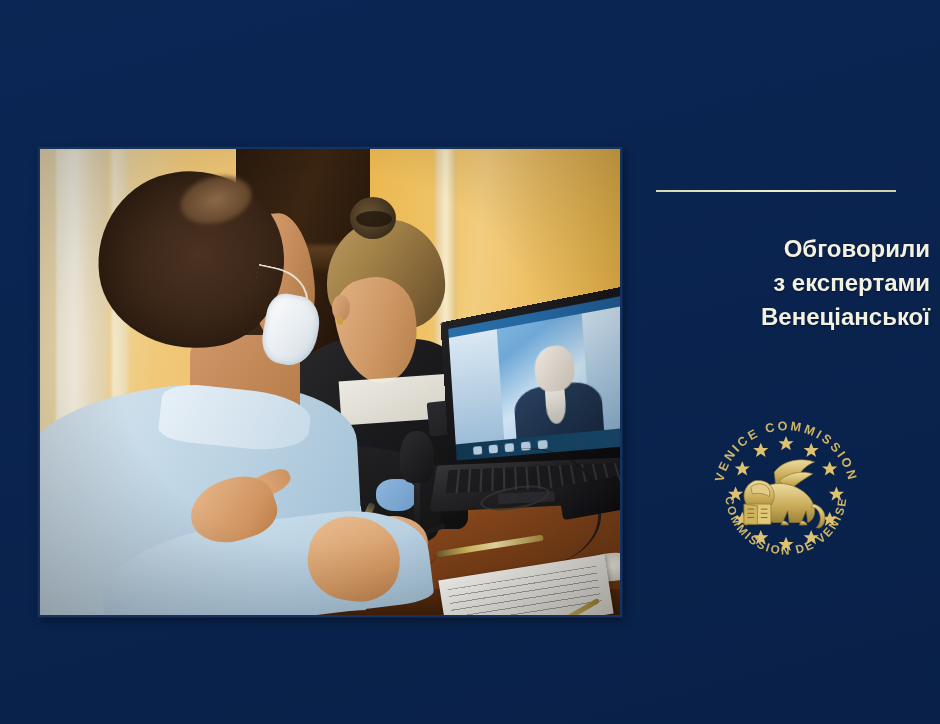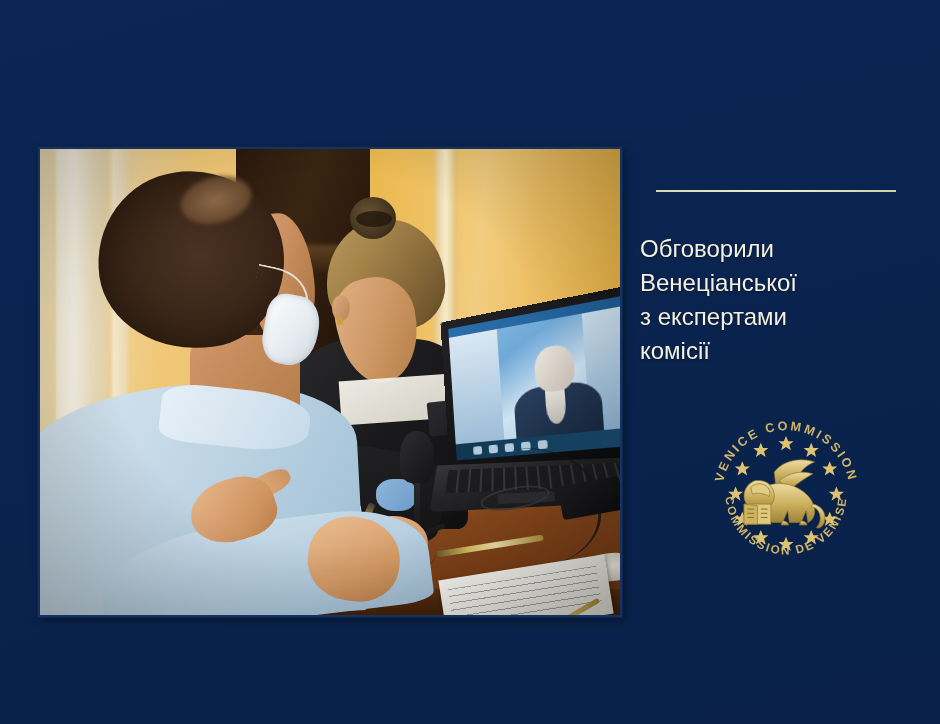--- a/index.html
+++ b/index.html
@@ -402,24 +402,24 @@
   
   .right-col {
     position:absolute; left:640px; top:160px; width:290px; height:460px;
   }
   .divider {
     position:absolute; left:16px; top:30px; width:240px; height:2px;
     background:linear-gradient(90deg,#d8d7b4,#efeeca 50%,#cfcfa8);
   }
   .caption {
     position:absolute; left:0; top:72px; width:290px;
-    text-align:left;
+    text-align:right;
     color:#f3f1e2;
     font-size:24px;
-    font-weight:normal;
+    font-weight:bold;
     line-height:34px;
     text-shadow:0 1px 2px rgba(0,0,0,.5);
   }
   .caption div { white-space:nowrap; }
   
   .vc-logo {
     position:absolute; left:62px; top:250px; width:168px; height:168px;
   }
   .vc-logo svg { width:100%; height:100%; display:block; }
 </style>
@@ -520,23 +520,22 @@
       <div class="photo-vignette"></div>
     </div>
   </div>
 
   <div class="right-col">
 
     <div class="divider"></div>
 
     <div class="caption">
       <div>Обговорили</div>
+      <div>з експертами</div>
       <div>Венеціанської</div>
-      <div>з експертами</div>
-      <div>комісії</div>
     </div>
 
     <div class="vc-logo">
       <svg viewBox="0 0 200 200" xmlns="http://www.w3.org/2000/svg" aria-hidden="true">
         <defs>
           <path id="arcTop" d="M 24,100 A 76,76 0 0 1 176,100" fill="none"></path>
           <path id="arcBot" d="M 28,100 A 72,72 0 0 0 172,100" fill="none"></path>
           <linearGradient id="goldGrad" x1="0" y1="0" x2="0" y2="1">
             <stop offset="0%" stop-color="#ecdba0"></stop>
             <stop offset="55%" stop-color="#cbae5b"></stop>

